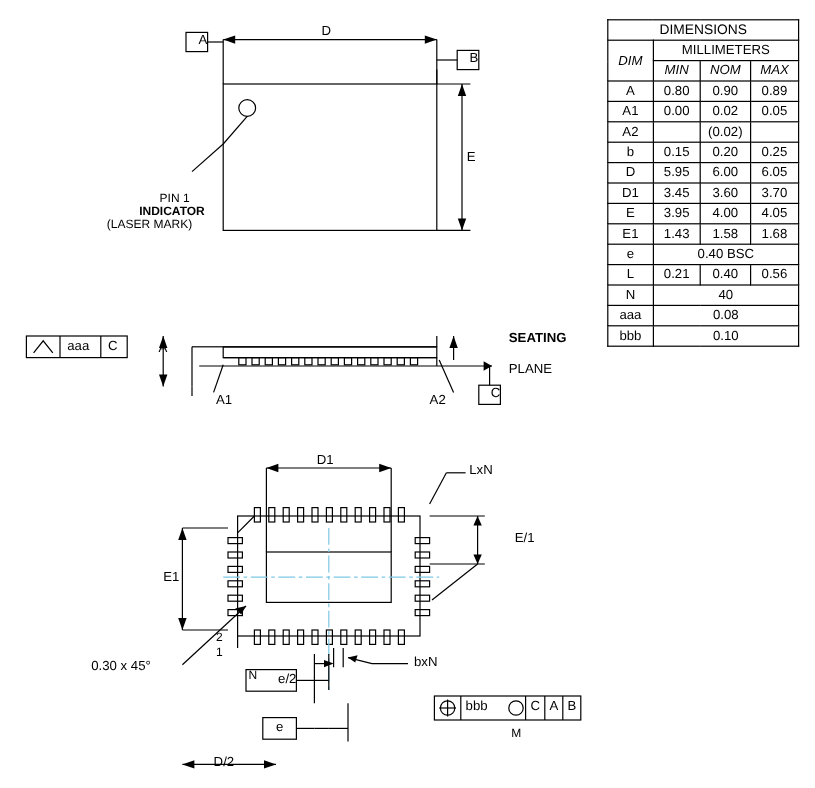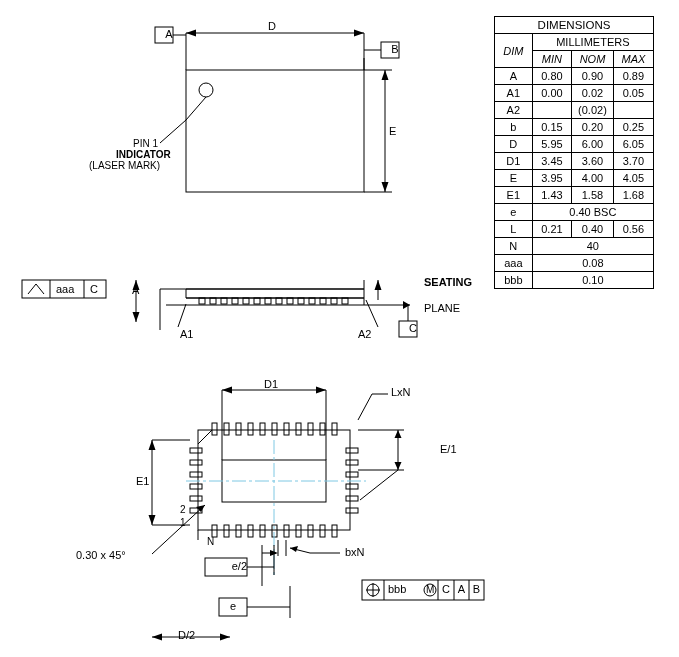--- a/index.html
+++ b/index.html
@@ -8,21 +8,21 @@
     background:#ffffff;
     font-family:"Liberation Sans", sans-serif;
     color:#000;
     position:relative;
     overflow:hidden;
   }
   .stage{position:absolute;left:0;top:0;width:679px;height:657px;}
   svg{position:absolute;left:0;top:0;}
   .tbl{
     position:absolute;
-    left:494px;top:16px;
+    left:506px;top:16px;
     width:160px;
     border-collapse:collapse;
     font-size:11px;
   }
   .tbl td,.tbl th{
     border:1px solid #000;
     text-align:center;
     padding:1px 2px;
     height:14px;
     line-height:12px;
@@ -30,21 +30,21 @@
   }
   .tbl .hdr{font-size:11.5px;}
   .tbl .dimcol{width:38px;font-style:italic;}
   .tbl .valcol{width:40px;font-style:italic;}
   .lbl{
     position:absolute;
     font-size:11px;
     white-space:pre;
     line-height:12px;
   }
-  .lbl.small{font-size:10px;}
+  .lbl.small{font-size:10px;margin-top:22px;}
 </style>
 </head>
 <body>
 
 <div class="stage">
 
   <svg width="679" height="657" viewBox="0 0 679 657">
     <g stroke="#000" fill="none" stroke-width="1">
 
       <rect x="186" y="70" width="178" height="122"></rect>
@@ -341,21 +341,21 @@
   <div class="lbl" style="left:358px;top:328px;">A2</div>
   <div class="lbl" style="left:404px;top:322px;width:18px;text-align:center;">C</div>
   <div class="lbl" style="left:56px;top:283px;">aaa</div>
   <div class="lbl" style="left:90px;top:283px;">C</div>
   <div class="lbl" style="left:424px;top:276px;font-weight:bold;">SEATING</div>
   <div class="lbl" style="left:424px;top:302px;">PLANE</div>
 
   <div class="lbl" style="left:264px;top:378px;">D1</div>
   <div class="lbl" style="left:136px;top:475px;">E1</div>
   <div class="lbl" style="left:391px;top:386px;">LxN</div>
-  <div class="lbl" style="left:404px;top:443px;padding-left:36px;">E/1</div>
+  <div class="lbl" style="left:393px;top:443px;padding-left:36px;">E/1</div>
   <div class="lbl" style="left:345px;top:546px;">bxN</div>
   <div class="lbl small" style="left:207px;top:536px;">N</div>
   <div class="lbl small" style="left:180px;top:504px;">2</div>
   <div class="lbl small" style="left:180px;top:517px;">1</div>
   <div class="lbl" style="left:76px;top:549px;">0.30 x 45°</div>
   <div class="lbl" style="left:205px;top:560px;width:42px;text-align:right;">e/2</div>
   <div class="lbl" style="left:219px;top:600px;width:28px;text-align:center;">e</div>
   <div class="lbl" style="left:178px;top:629px;">D/2</div>
 
   <div class="lbl" style="left:388px;top:583px;">bbb</div>

